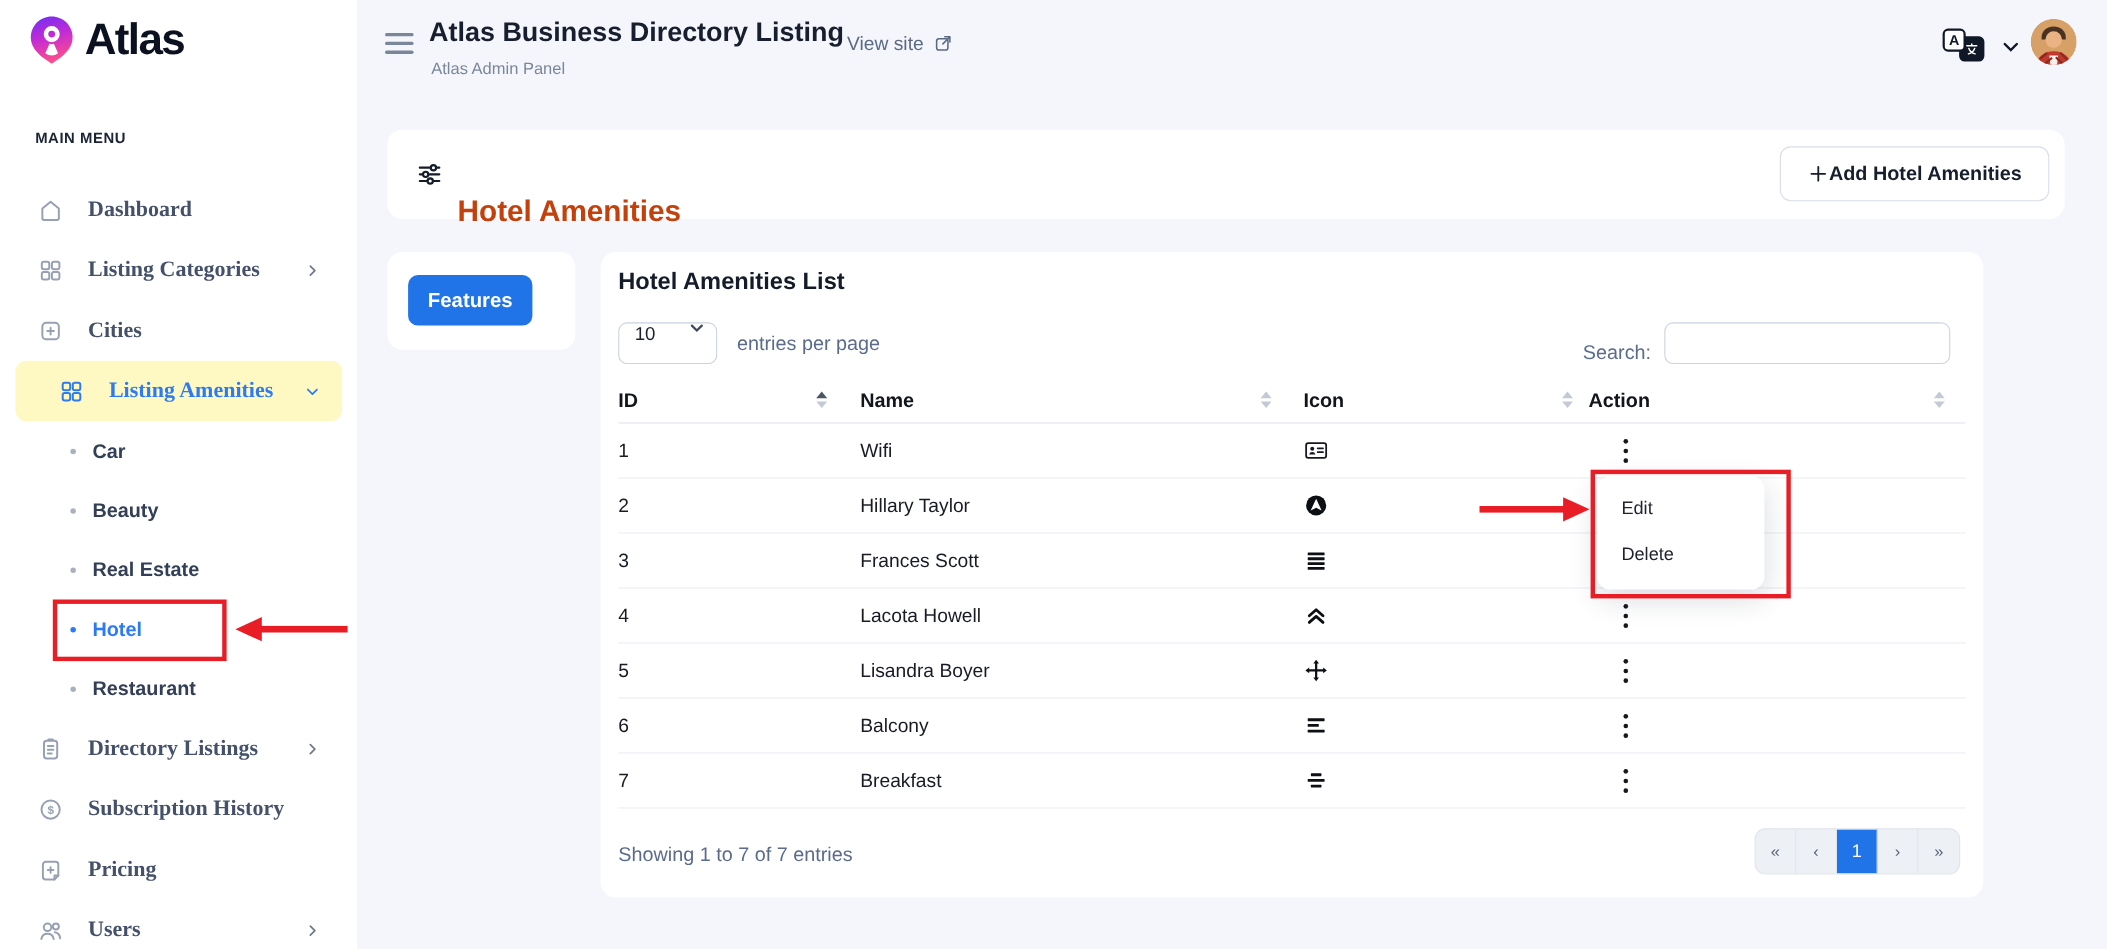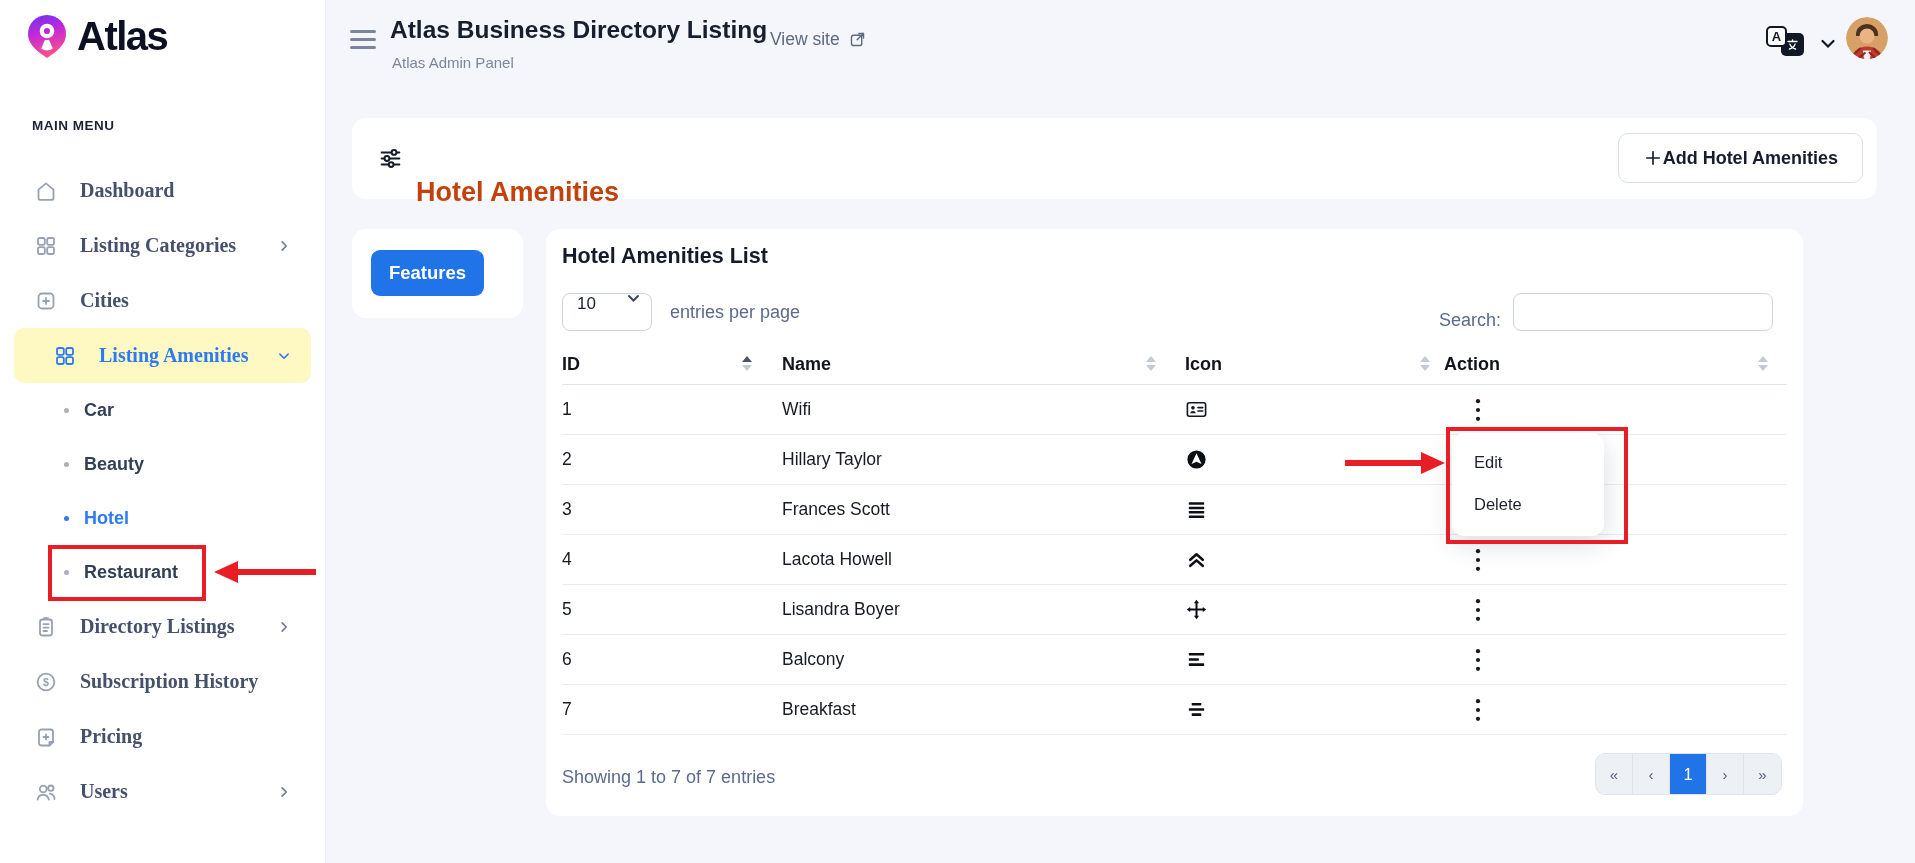--- a/index.html
+++ b/index.html
@@ -166,20 +166,24 @@
           </svg>
         </span>
       </div>
       <div class="sub-item">
         <span class="sub-dot"></span>
         <span class="sub-label">Car</span>
       </div>
       <div class="sub-item">
         <span class="sub-dot"></span>
         <span class="sub-label">Beauty</span>
+      </div>
+      <div class="sub-item">
+        <span class="sub-dot"></span>
+        <span class="sub-label">Real Estate</span>
       </div>
       <div class="sub-item active">
         <span class="sub-dot"></span>
         <span class="sub-label">Hotel</span>
       </div>
       <div class="sub-item">
         <span class="sub-dot"></span>
         <span class="sub-label">Restaurant</span>
       </div>
       <div class="nav-item">

